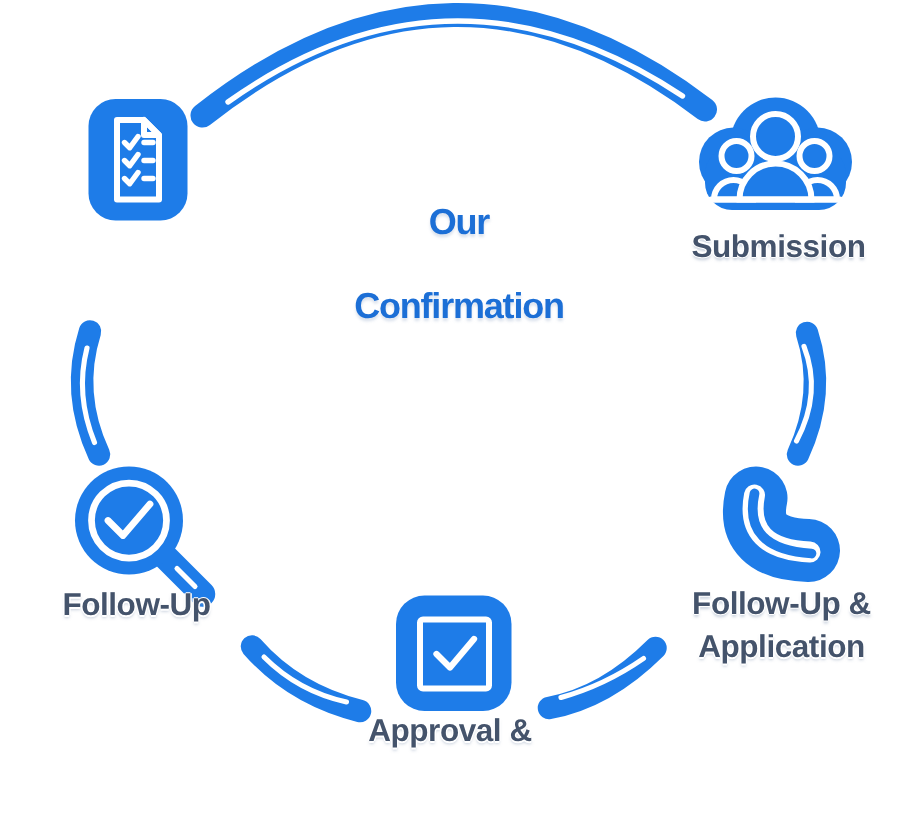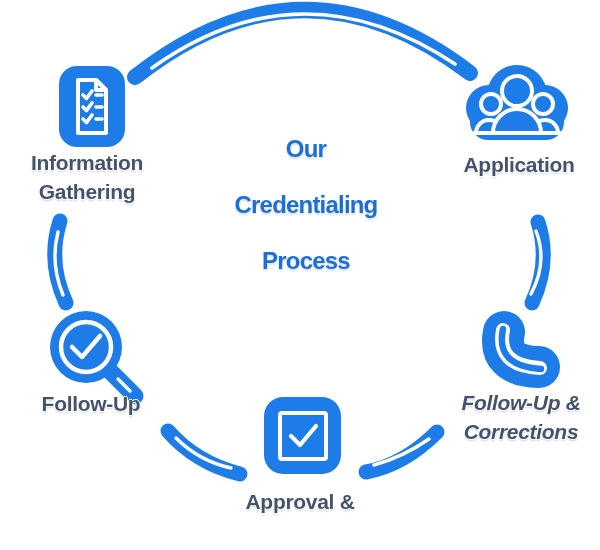--- a/index.html
+++ b/index.html
@@ -27,23 +27,23 @@
     text-shadow:0 2px 2px rgba(150,170,200,0.35);
   }
   .step-label{
     position:absolute;transform:translateX(-50%);text-align:center;
     color:var(--label-color);font-weight:bold;font-size:21px;line-height:29px;
     white-space:nowrap;letter-spacing:-0.3px;
     text-shadow:0 1px 0 #fff,0 -1px 0 #fff,1px 0 0 #fff,-1px 0 0 #fff,0 2px 2px rgba(150,165,190,0.5);
   }
   #label-info{left:87px;top:148px;}
   #label-app{left:519px;top:150px;}
-  #label-fu-right{left:521px;top:388px;font-style:italic;}
+  #label-fu-right{left:521px;top:388px;}
   #label-fu-left{left:91px;top:389px;}
-  #label-approval{left:300px;top:473px;margin-top:14px;}
+  #label-approval{left:300px;top:473px;}
 </style>
 </head>
 <body>
 
 <div class="canvas">
 
   <svg class="diagram-svg" width="600" height="550" viewBox="0 0 600 550">
 
     <g>
       <path class="arc-blue" stroke-width="16" d="M135,77 Q302,-55 470,73"></path>
@@ -108,36 +108,31 @@
       <line class="arc-blue" stroke-width="17" x1="111" y1="372" x2="135" y2="396"></line>
       <circle class="fb" cx="86" cy="347" r="36"></circle>
       <circle class="wb" stroke-width="4.5" cx="86" cy="347" r="25"></circle>
       <polyline class="wb" stroke-width="4.5" points="72,347 82,357 100,336"></polyline>
       <line class="arc-white" stroke-width="3.4" x1="118" y1="379" x2="130" y2="391"></line>
     </g>
   </svg>
 
   <div class="title">
     <div>Our</div>
-    <div>Credentialing</div>
-    <div>Process</div>
+    <div>Confirmation</div>
   </div>
 
-  <div class="step-label" id="label-info">
-    <div>Information</div>
-    <div>Gathering</div>
-  </div>
 
   <div class="step-label" id="label-app">
-    <div>Application</div>
+    <div>Submission</div>
   </div>
 
   <div class="step-label" id="label-fu-right">
     <div>Follow-Up &amp;</div>
-    <div>Corrections</div>
+    <div>Application</div>
   </div>
 
   <div class="step-label" id="label-approval">
     <div>Approval &amp;</div>
   </div>
 
   <div class="step-label" id="label-fu-left">
     <div>Follow-Up</div>
   </div>
 

